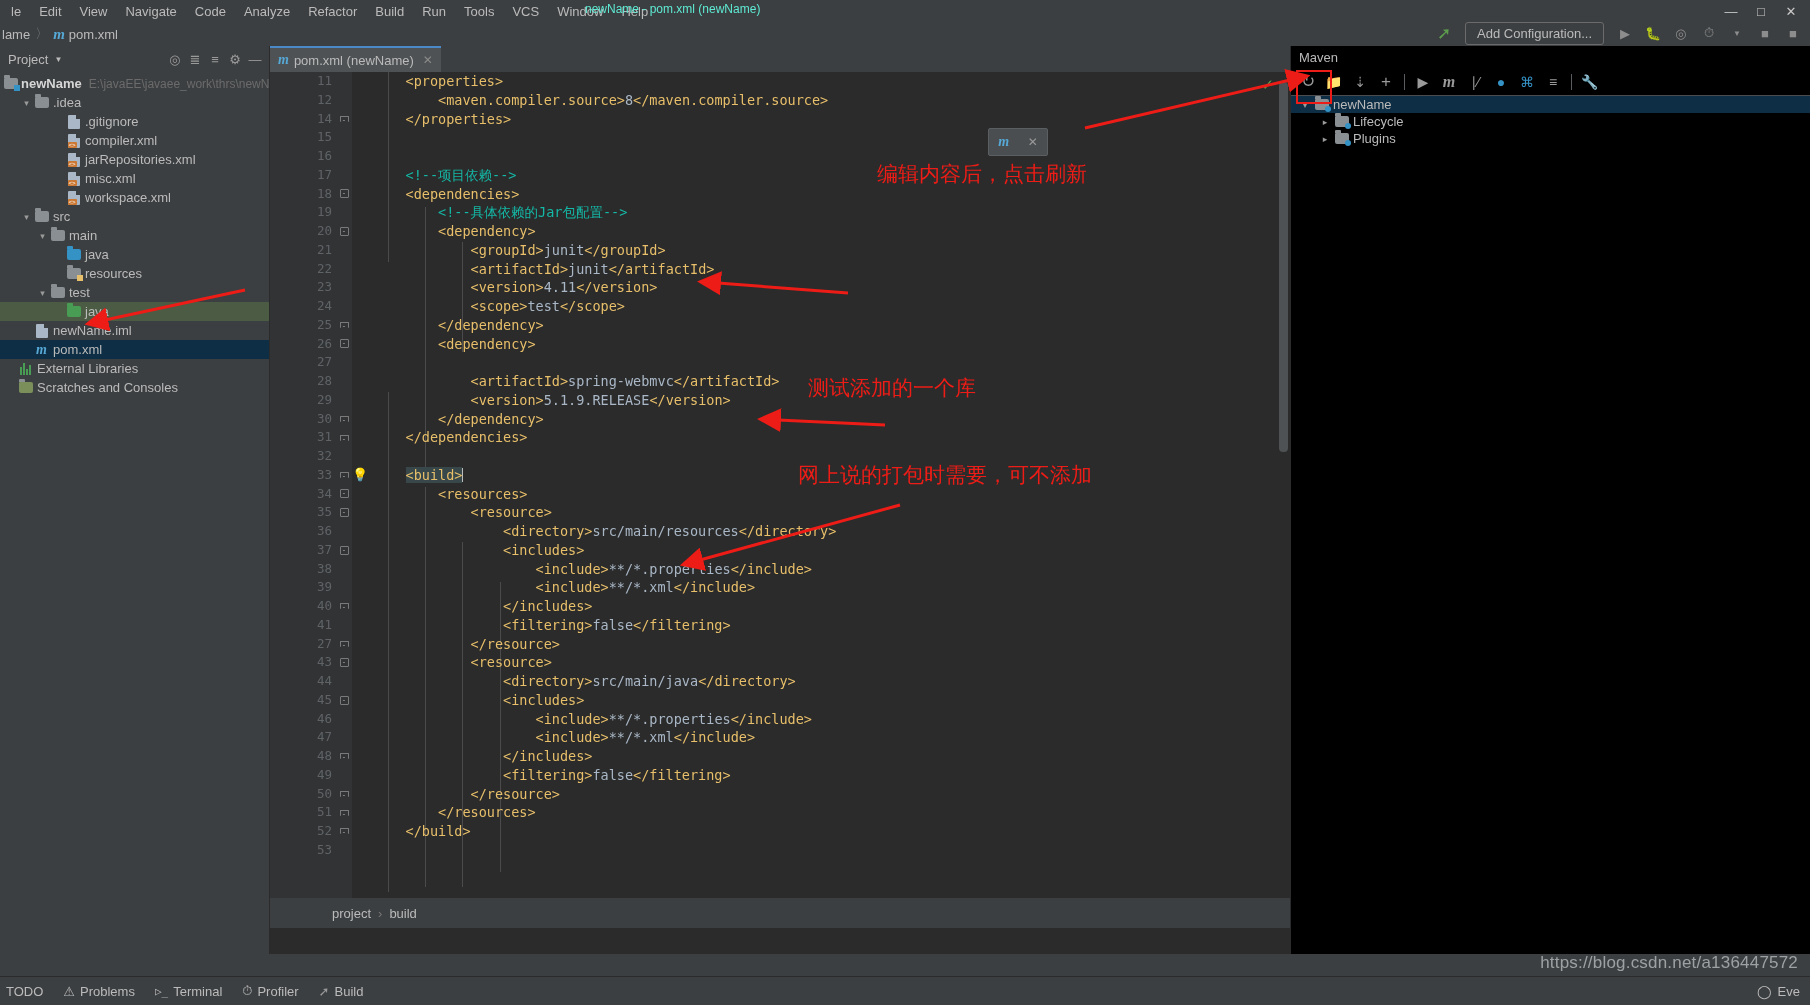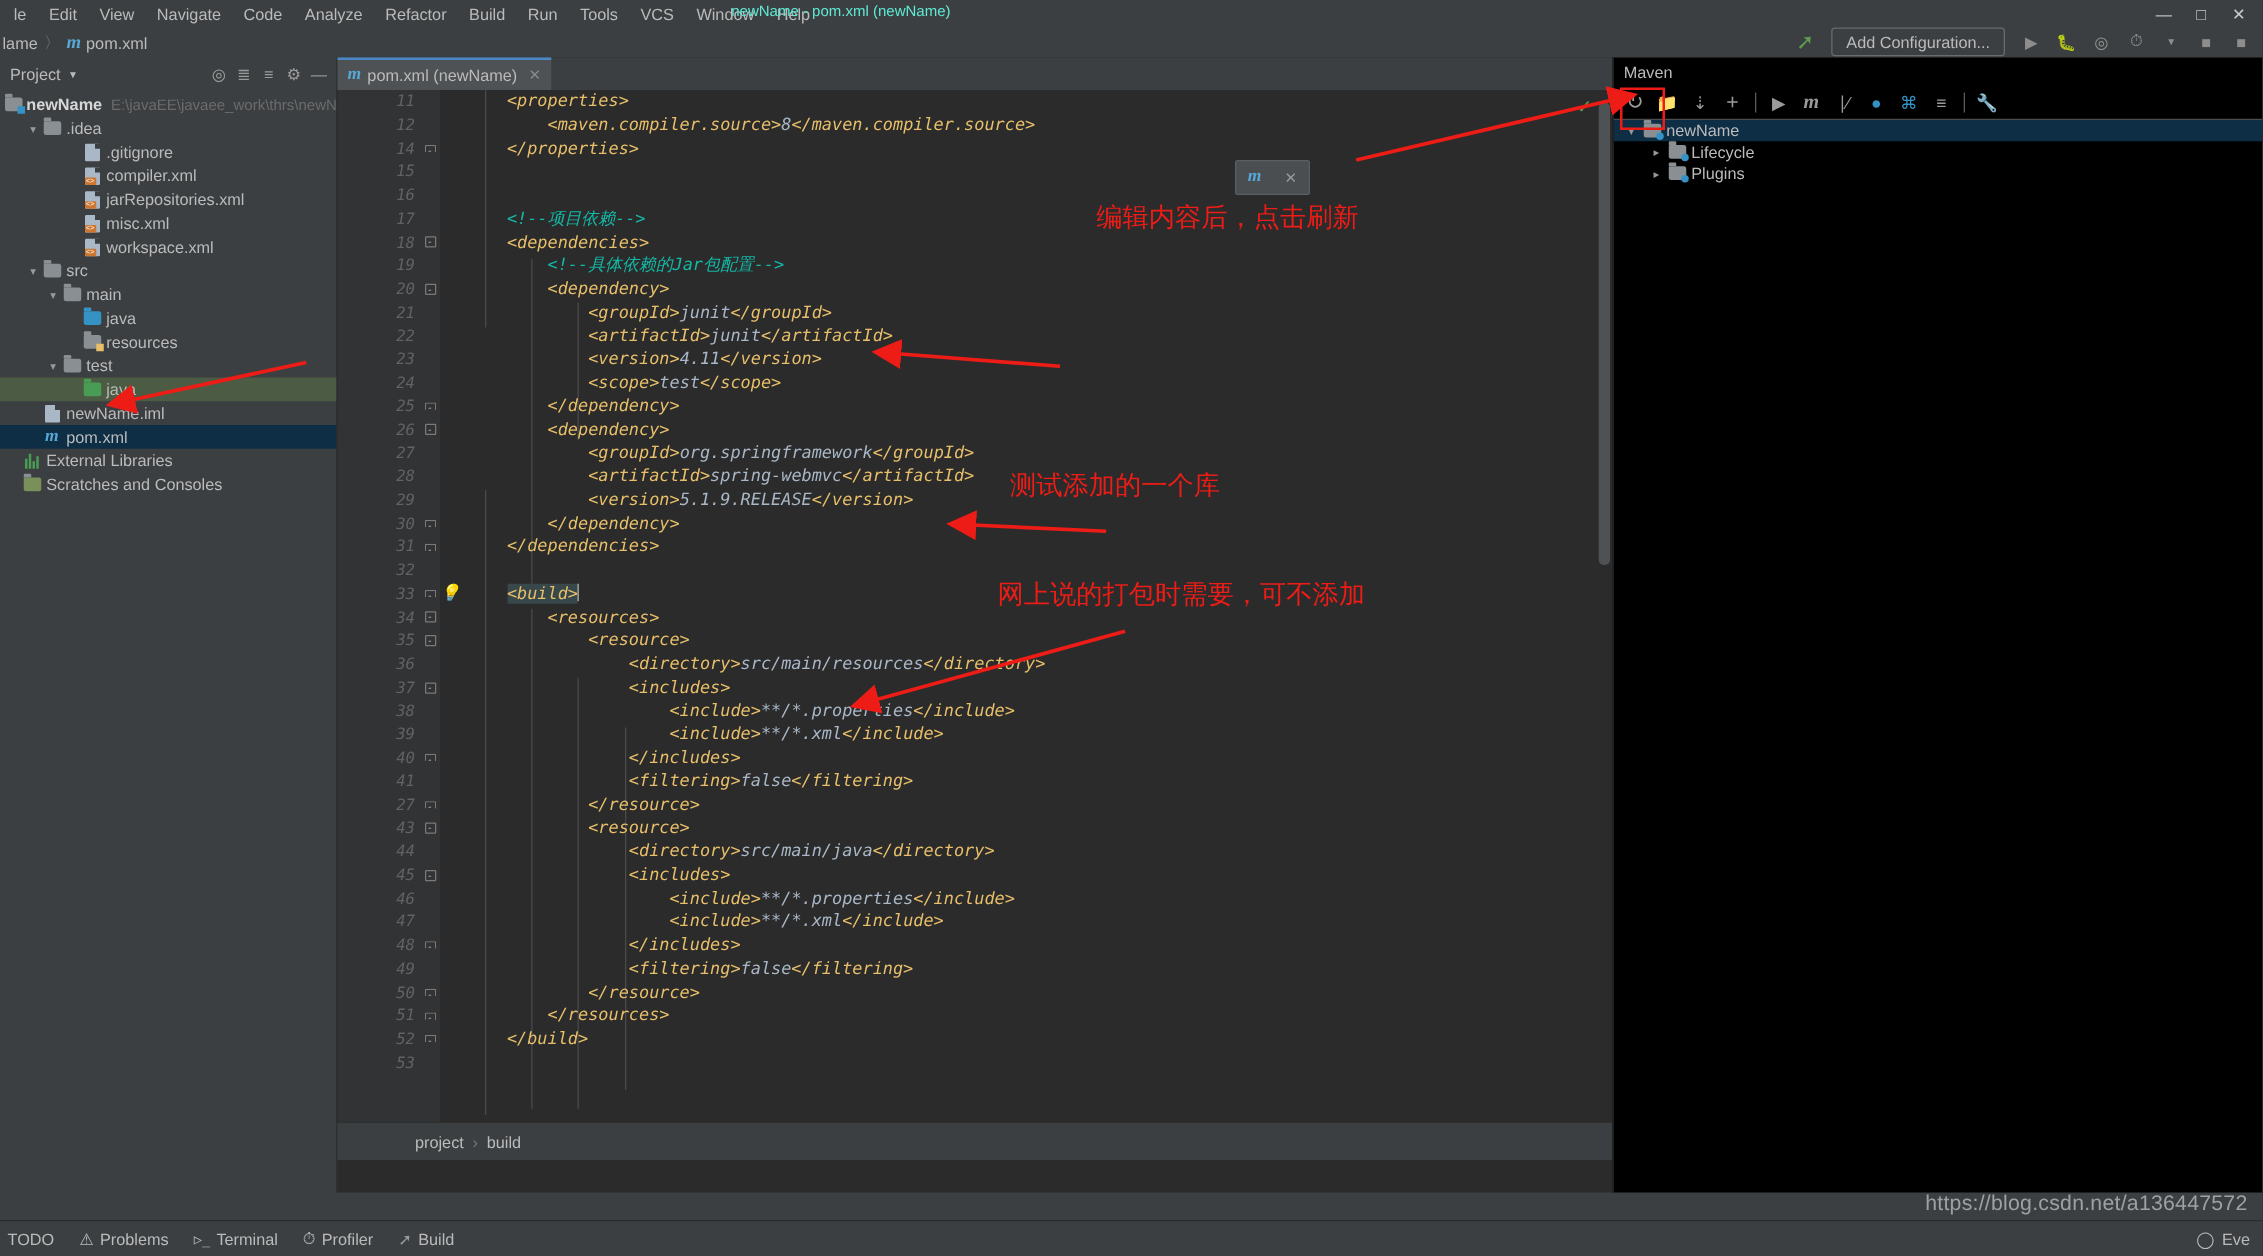--- a/index.html
+++ b/index.html
@@ -126,21 +126,20 @@
     background: #313335;
   }
   .lines {
     position: absolute; left: 0; top: 0; width: 100%; height: 100%;
     font-family: "DejaVu Sans Mono", monospace; font-size: 13.5px;
     line-height: 18.75px;
   }
   .ln {
     position: relative; height: 18.75px; display: flex; align-items: center;
     white-space: pre;
-    font-style: italic;
   }
   .ln .num {
     width: 66px; text-align: right; color: #606366; font-size: 12.5px;
     padding-right: 4px; flex: none;
   }
   .ln .foldcol { width: 16px; flex: none; display: flex; align-items: center; justify-content: center; }
   .fold {
     width: 9px; height: 9px; border: 1px solid #7a7a7a; color: #9a9a9a;
     font-size: 8px; line-height: 7px; text-align: center; border-radius: 1px;
     background: #313335;
@@ -455,21 +454,21 @@
           <div class="ln"><span class="num">17</span><span class="foldcol"></span><span class="foldcol"></span><span class="txt">    <span class="cmt">&lt;!--项目依赖--&gt;</span></span></div>
           <div class="ln"><span class="num">18</span><span class="foldcol"><span class="fold">-</span></span><span class="foldcol"></span><span class="txt">    <span class="tagc">&lt;dependencies&gt;</span></span></div>
           <div class="ln"><span class="num">19</span><span class="foldcol"></span><span class="foldcol"></span><span class="txt">        <span class="cmt">&lt;!--具体依赖的Jar包配置--&gt;</span></span></div>
           <div class="ln"><span class="num">20</span><span class="foldcol"><span class="fold">-</span></span><span class="foldcol"></span><span class="txt">        <span class="tagc">&lt;dependency&gt;</span></span></div>
           <div class="ln"><span class="num">21</span><span class="foldcol"></span><span class="foldcol"></span><span class="txt">            <span class="tagc">&lt;groupId&gt;</span><span class="valc">junit</span><span class="tagc">&lt;/groupId&gt;</span></span></div>
           <div class="ln"><span class="num">22</span><span class="foldcol"></span><span class="foldcol"></span><span class="txt">            <span class="tagc">&lt;artifactId&gt;</span><span class="valc">junit</span><span class="tagc">&lt;/artifactId&gt;</span></span></div>
           <div class="ln"><span class="num">23</span><span class="foldcol"></span><span class="foldcol"></span><span class="txt">            <span class="tagc">&lt;version&gt;</span><span class="valc">4.11</span><span class="tagc">&lt;/version&gt;</span></span></div>
           <div class="ln"><span class="num">24</span><span class="foldcol"></span><span class="foldcol"></span><span class="txt">            <span class="tagc">&lt;scope&gt;</span><span class="valc">test</span><span class="tagc">&lt;/scope&gt;</span></span></div>
           <div class="ln"><span class="num">25</span><span class="foldcol"><span class="fold end">-</span></span><span class="foldcol"></span><span class="txt">        <span class="tagc">&lt;/dependency&gt;</span></span></div>
           <div class="ln"><span class="num">26</span><span class="foldcol"><span class="fold">-</span></span><span class="foldcol"></span><span class="txt">        <span class="tagc">&lt;dependency&gt;</span></span></div>
-          <div class="ln"><span class="num">27</span><span class="foldcol"></span><span class="foldcol"></span><span class="txt">            <span class="tagc">&lt;groupId&gt;</span><span class="valc">org.springframework</span><span class="tagc">&lt;/groupId&gt;</span></span></div>
+          <div class="ln"><span class="num">27</span><span class="foldcol"></span><span class="foldcol"></span></div>
           <div class="ln"><span class="num">28</span><span class="foldcol"></span><span class="foldcol"></span><span class="txt">            <span class="tagc">&lt;artifactId&gt;</span><span class="valc">spring-webmvc</span><span class="tagc">&lt;/artifactId&gt;</span></span></div>
           <div class="ln"><span class="num">29</span><span class="foldcol"></span><span class="foldcol"></span><span class="txt">            <span class="tagc">&lt;version&gt;</span><span class="valc">5.1.9.RELEASE</span><span class="tagc">&lt;/version&gt;</span></span></div>
           <div class="ln"><span class="num">30</span><span class="foldcol"><span class="fold end">-</span></span><span class="foldcol"></span><span class="txt">        <span class="tagc">&lt;/dependency&gt;</span></span></div>
           <div class="ln"><span class="num">31</span><span class="foldcol"><span class="fold end">-</span></span><span class="foldcol"></span><span class="txt">    <span class="tagc">&lt;/dependencies&gt;</span></span></div>
           <div class="ln"><span class="num">32</span><span class="foldcol"></span><span class="foldcol"></span><span class="txt"></span></div>
           <div class="ln"><span class="num">33</span><span class="foldcol"><span class="fold end">-</span></span><span class="foldcol"><span class="bulb">💡</span></span><span class="txt">    <span class="hl-build"><span class="tagc">&lt;build&gt;</span></span><span class="caret-bar"></span></span></div>
           <div class="ln"><span class="num">34</span><span class="foldcol"><span class="fold">-</span></span><span class="foldcol"></span><span class="txt">        <span class="tagc">&lt;resources&gt;</span></span></div>
           <div class="ln"><span class="num">35</span><span class="foldcol"><span class="fold">-</span></span><span class="foldcol"></span><span class="txt">            <span class="tagc">&lt;resource&gt;</span></span></div>
           <div class="ln"><span class="num">36</span><span class="foldcol"></span><span class="foldcol"></span><span class="txt">                <span class="tagc">&lt;directory&gt;</span><span class="valc">src/main/resources</span><span class="tagc">&lt;/directory&gt;</span></span></div>
           <div class="ln"><span class="num">37</span><span class="foldcol"><span class="fold">-</span></span><span class="foldcol"></span><span class="txt">                <span class="tagc">&lt;includes&gt;</span></span></div>

